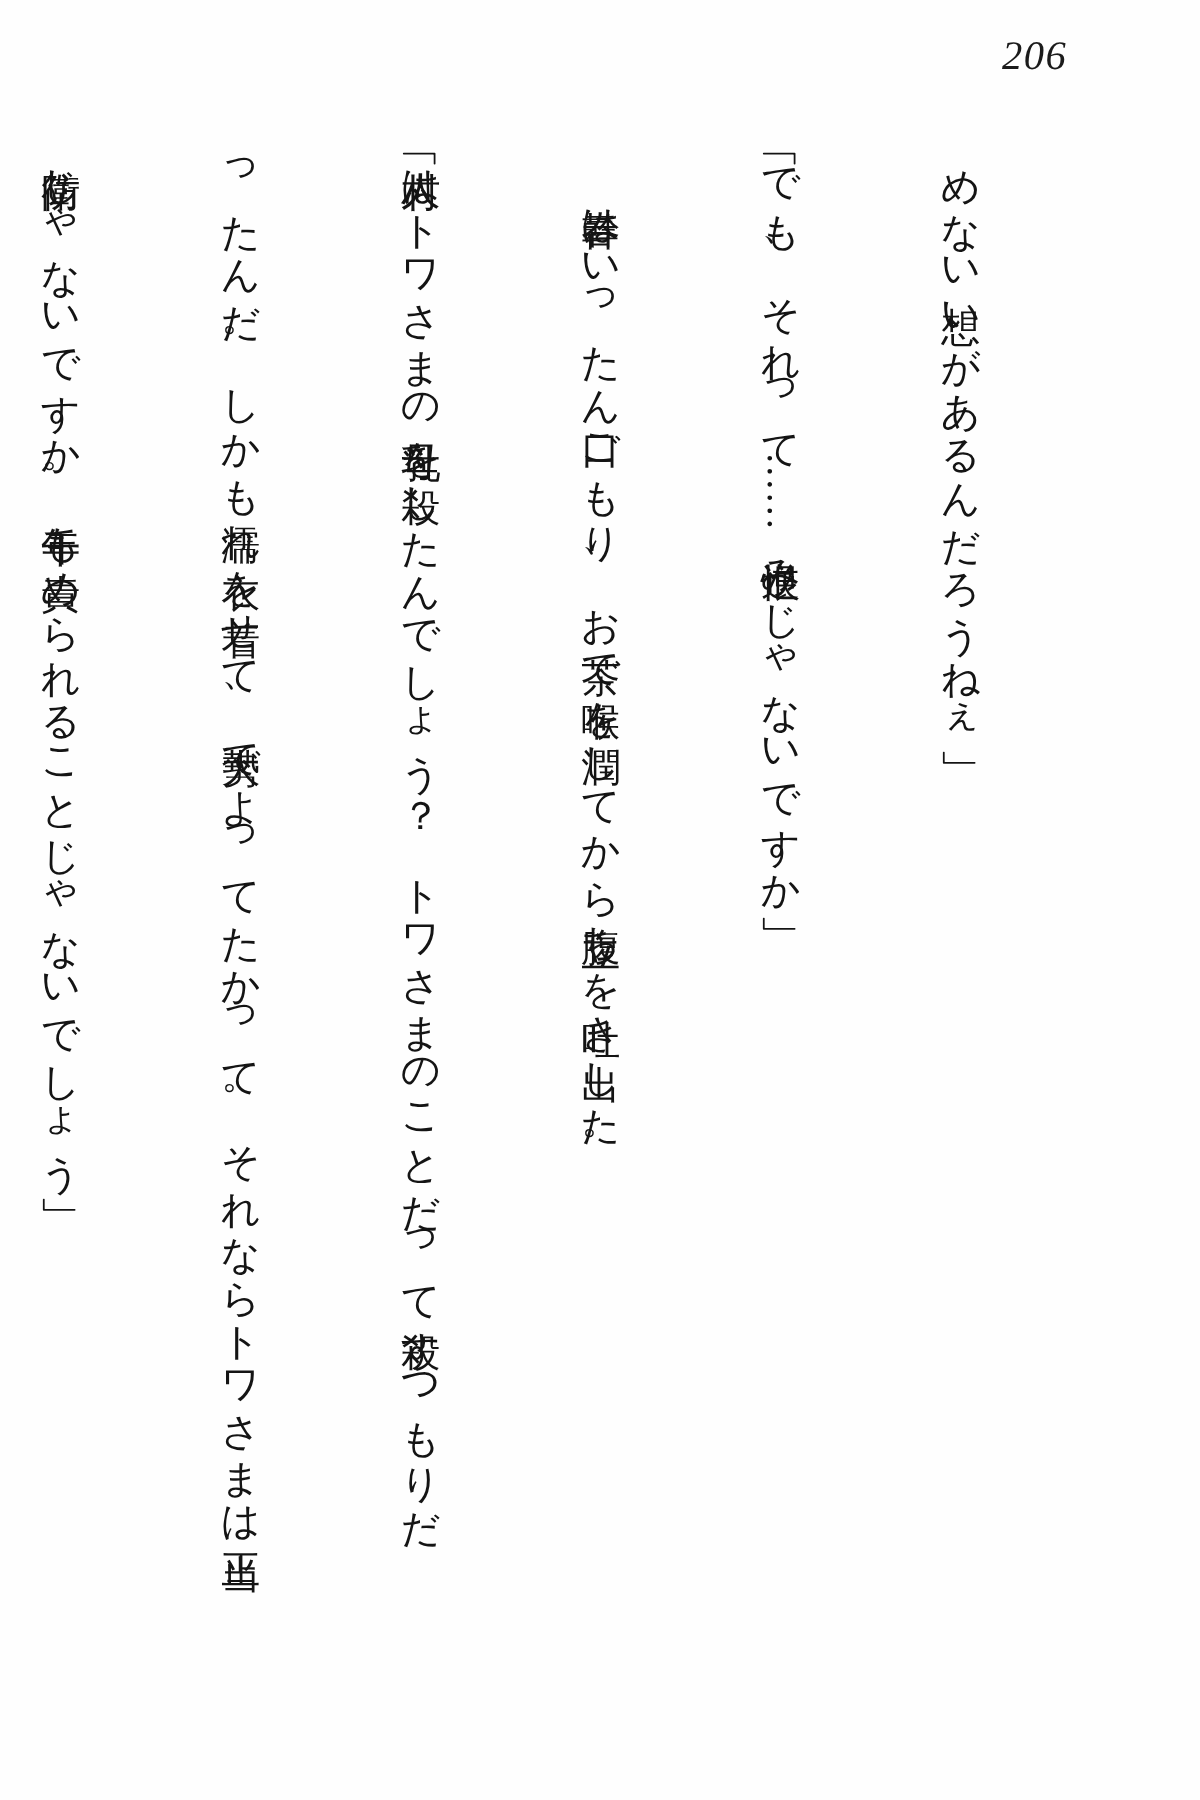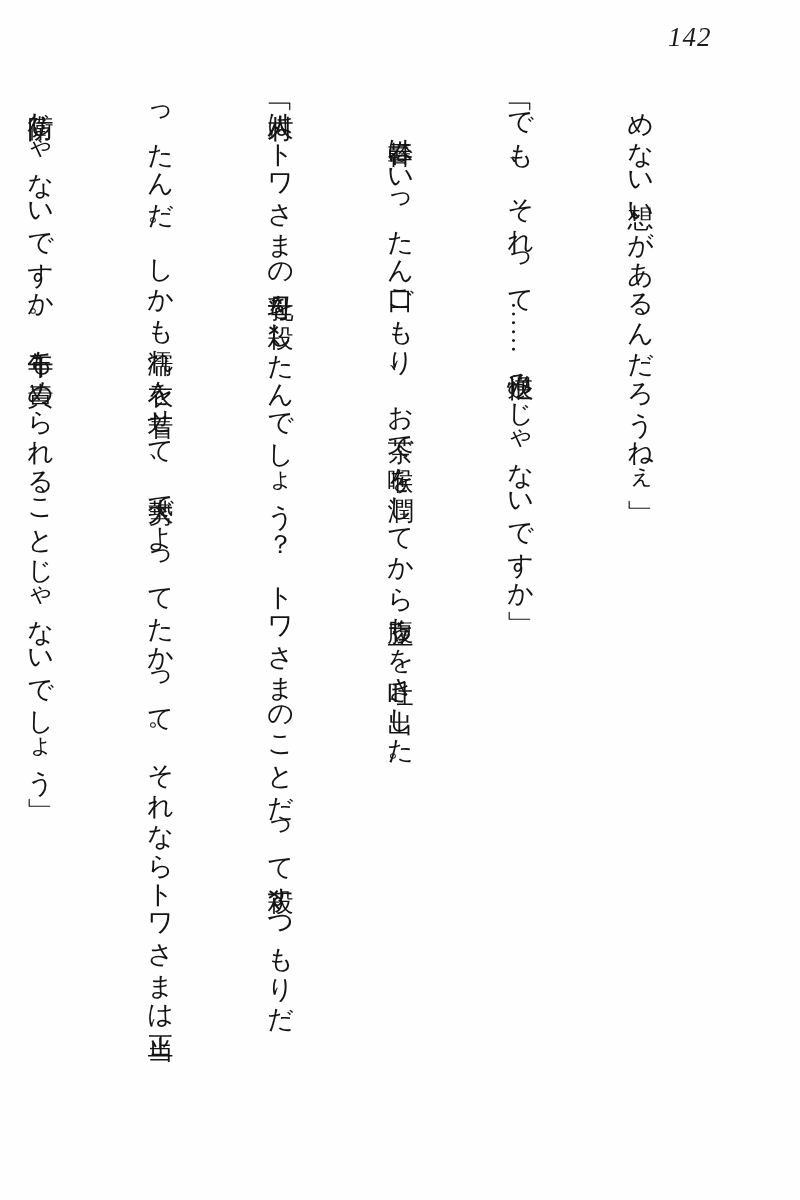--- a/index.html
+++ b/index.html
@@ -45,21 +45,21 @@
   }
   .text-block p {
     margin: 0;
     padding: 0;
   }
 </style>
 </head>
 <body>
 
 <div class="book-page">
-  <div class="page-number">142</div>
+  <div class="page-number">206</div>
   <div class="text-block">
     <p>めない想いがあるんだろうねぇ」</p>
     <p>「でも、それって……逆恨みじゃないですか」</p>
     <p>　幹春はいったん口ごもり、お茶で喉を潤してから腹立ちを吐き出した。</p>
     <p>「村人はトワさまの乳母を殺したんでしょう？　トワさまのことだって殺すつもりだ</p>
     <p>ったんだ。しかも濡れ衣を着せて、大勢でよってたかって。それならトワさまは正当</p>
     <p>防衛じゃないですか。千年も責められることじゃないでしょう」</p>
     
     
     

